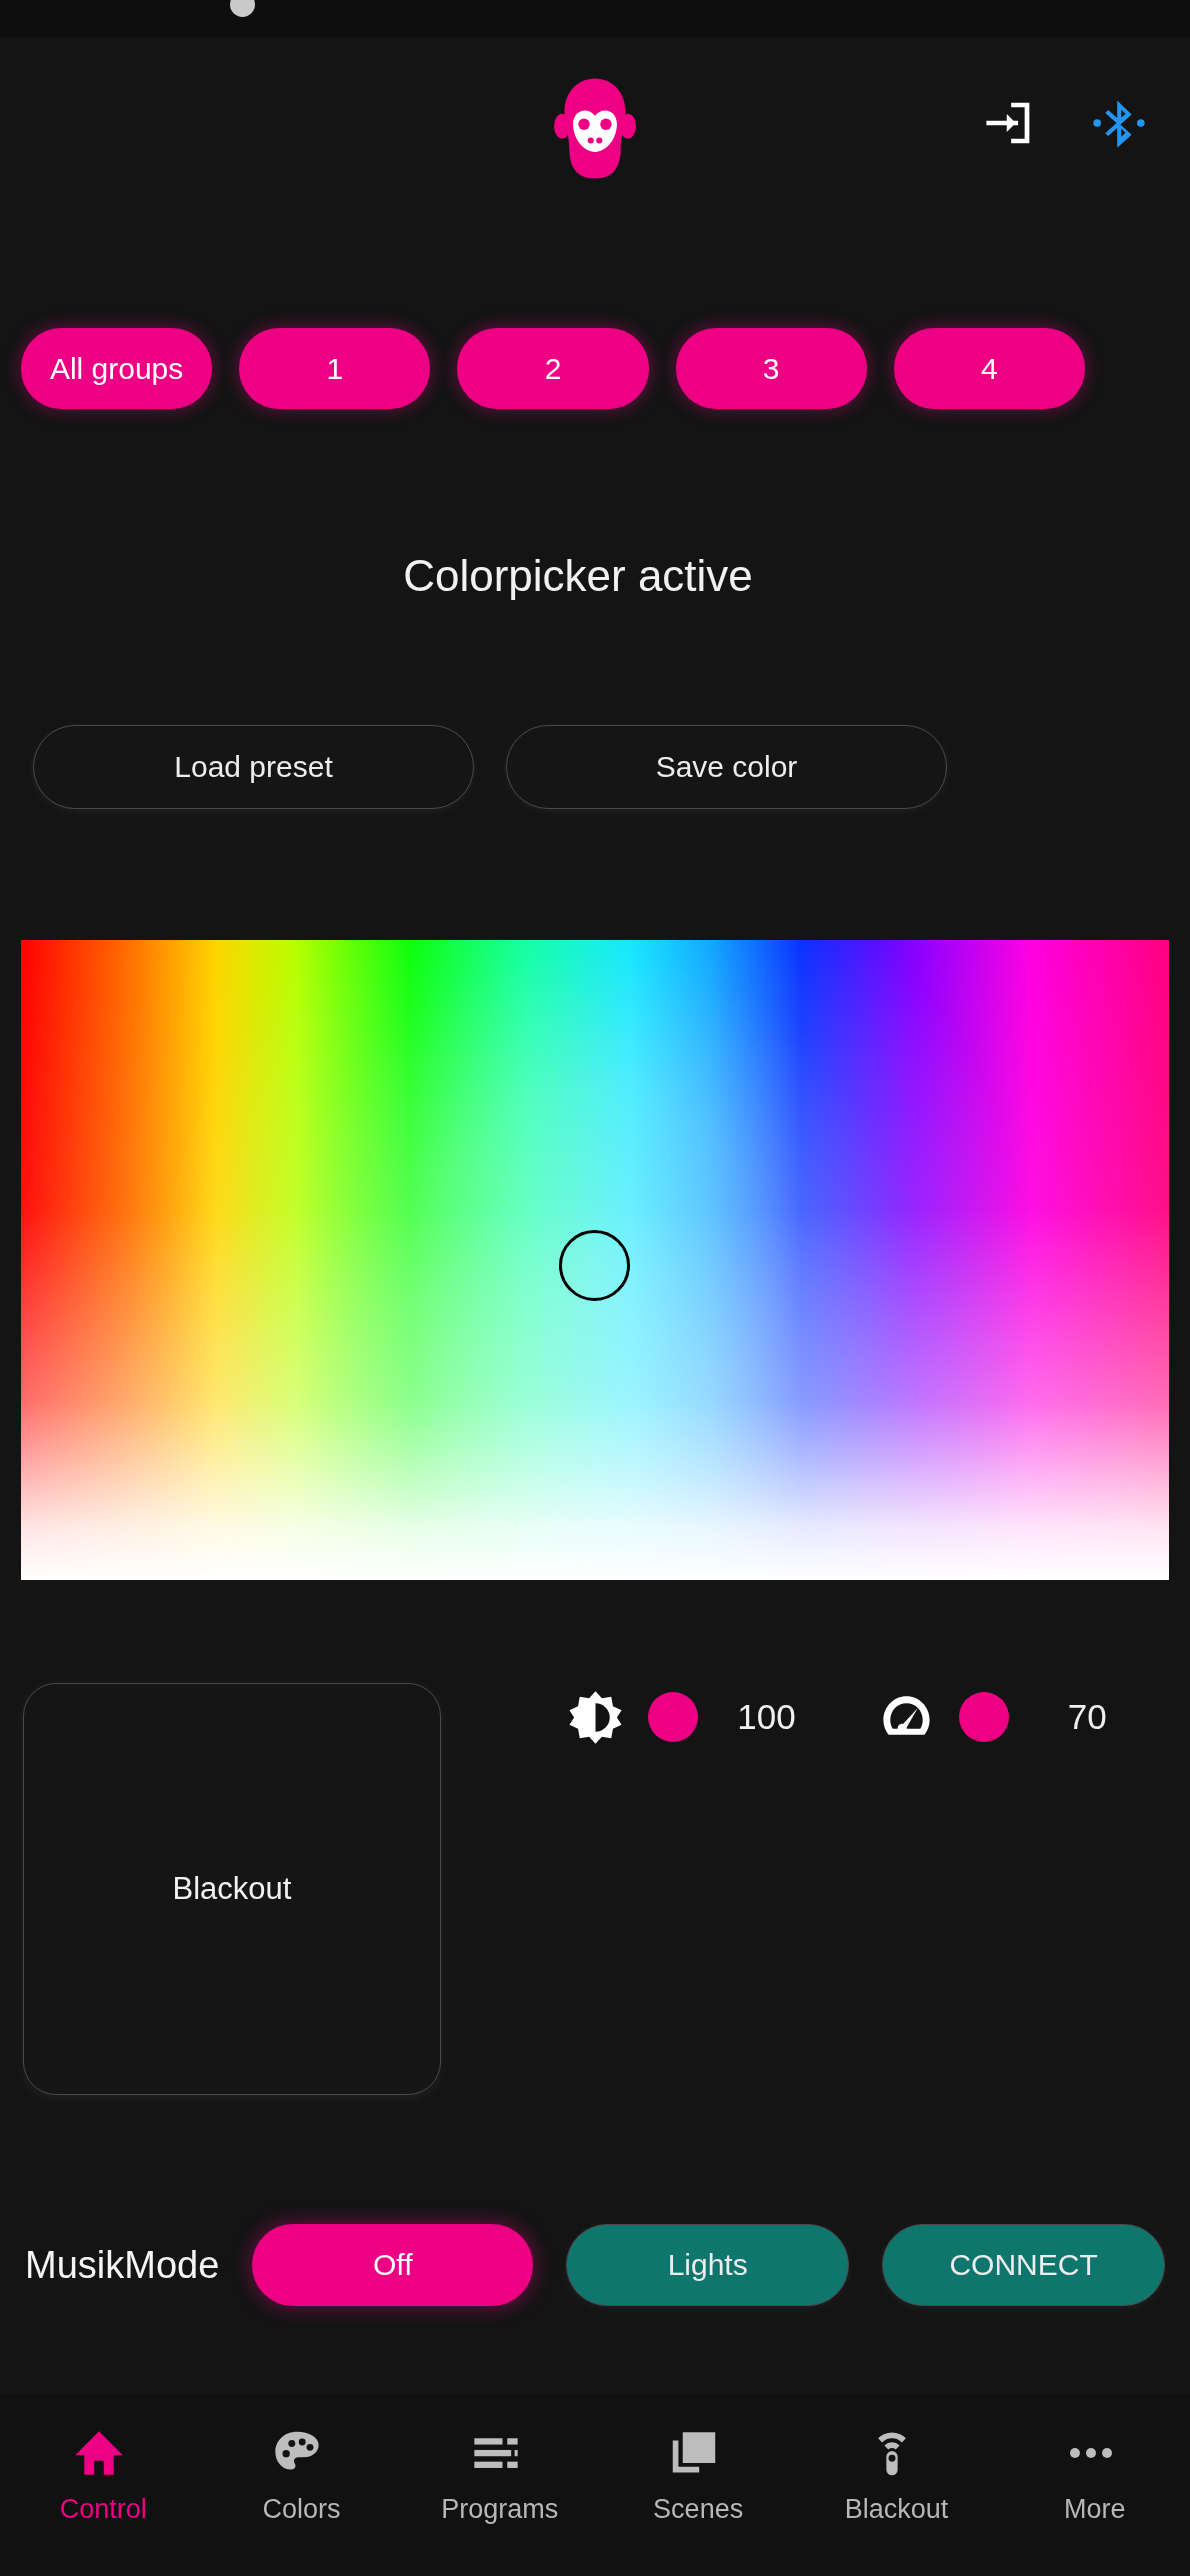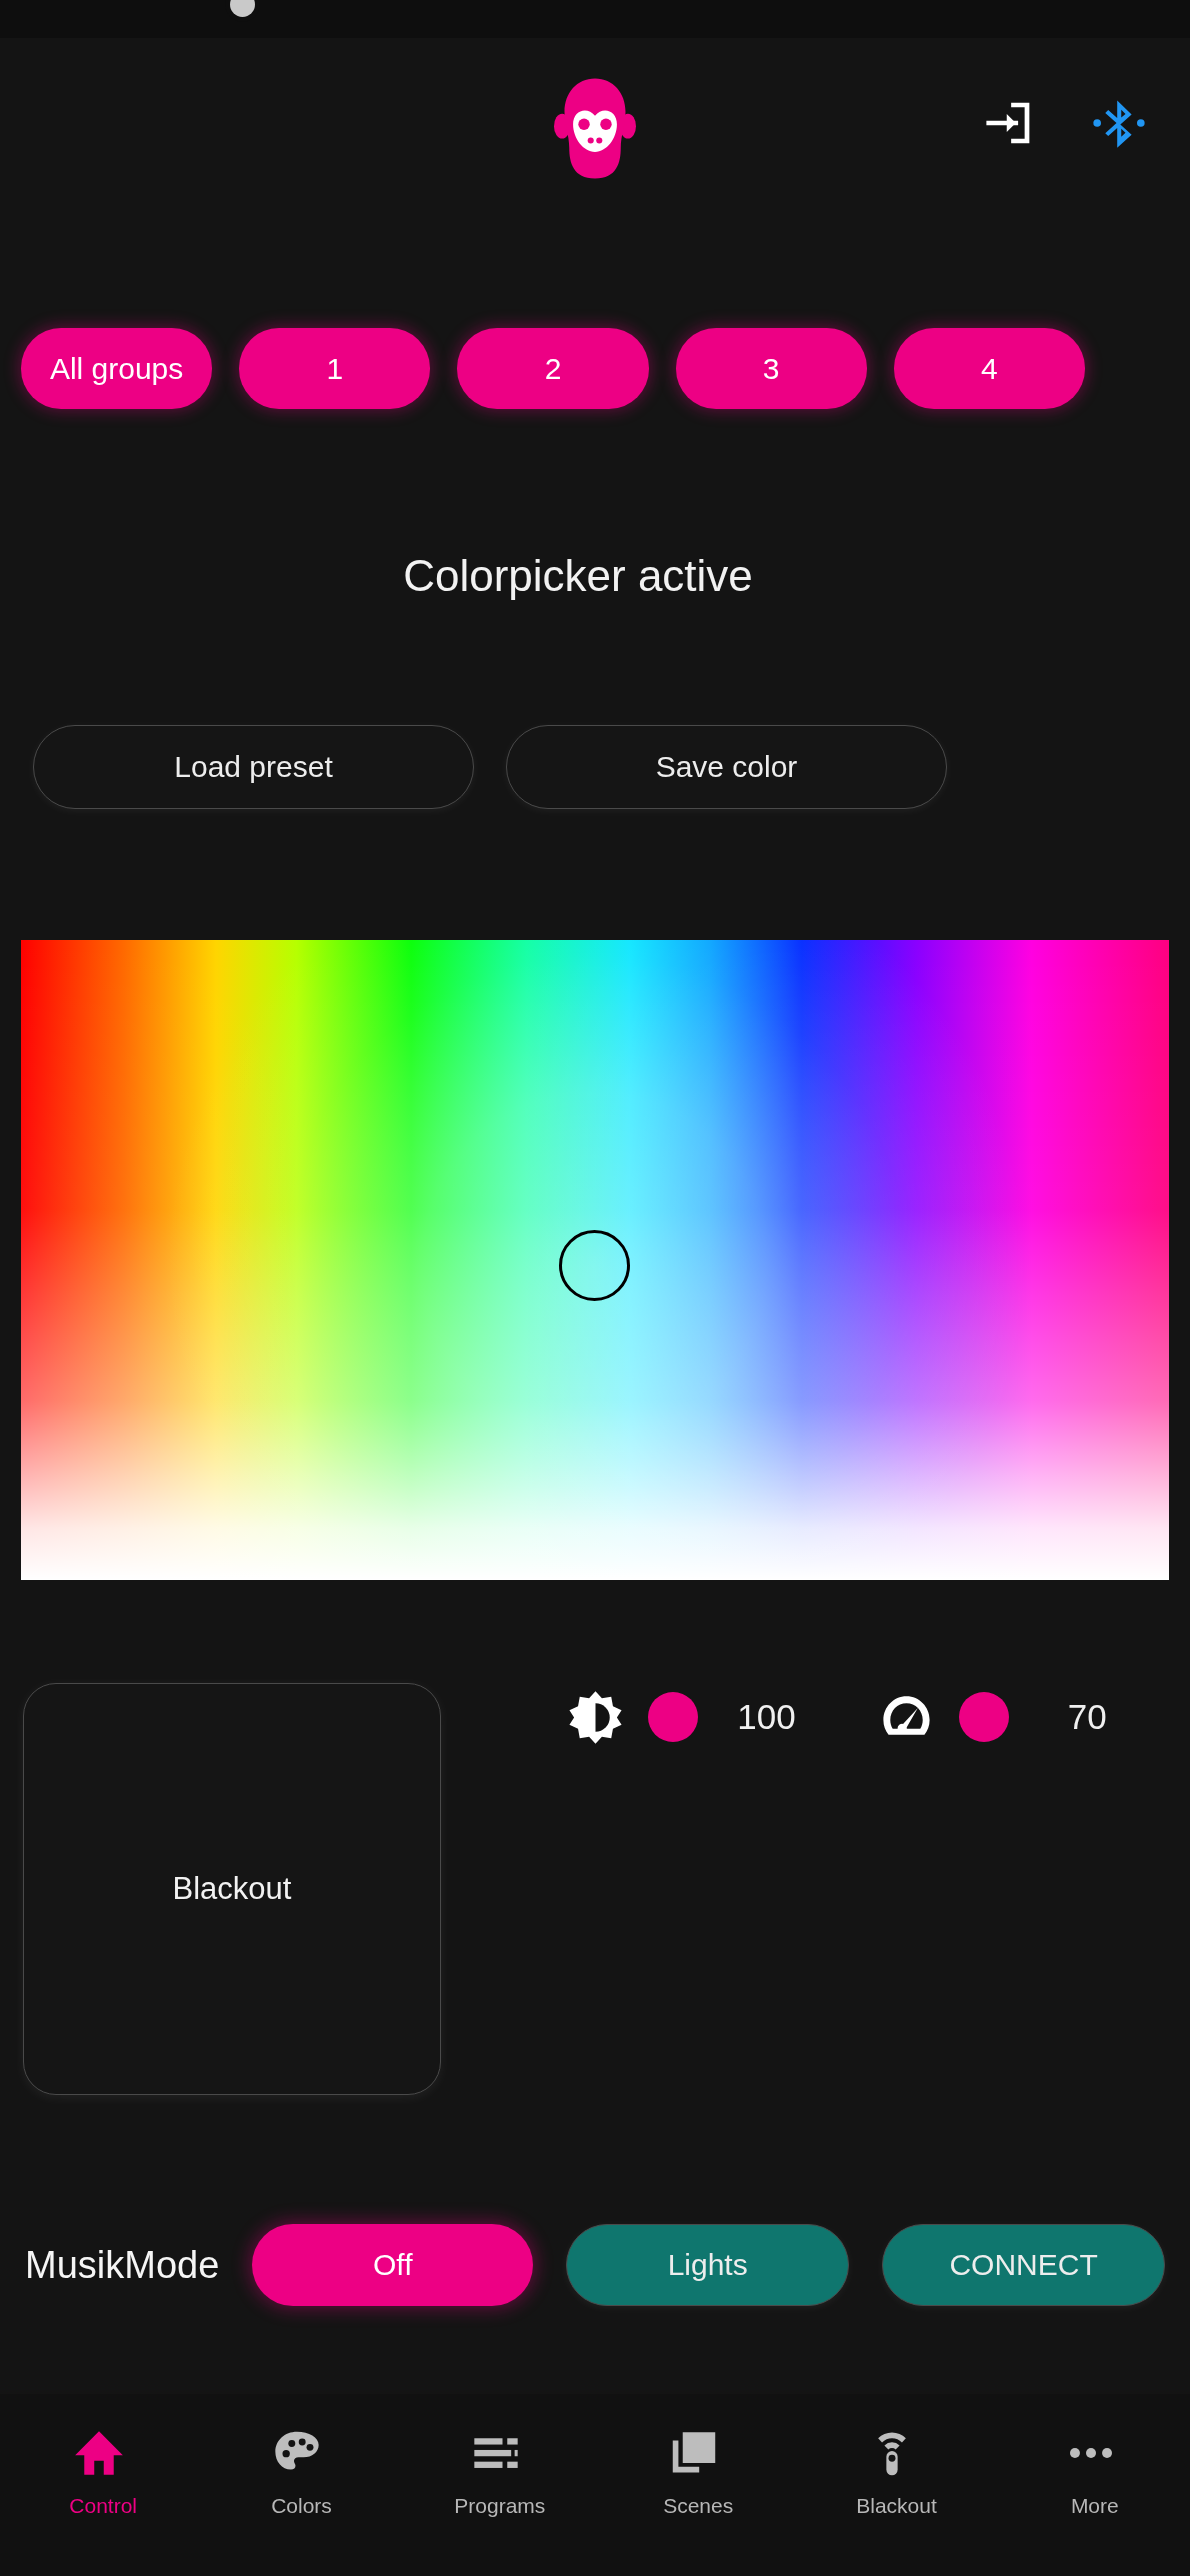--- a/index.html
+++ b/index.html
@@ -213,21 +213,21 @@
     background: #111111;
     display: flex; align-items: flex-start;
     padding-top: 33px;
   }
   .nav-item {
     flex: 1 1 0;
     display: flex; flex-direction: column;
     align-items: center; gap: 15.3px;
   }
   .nav-ico { width: 52px; height: 52px; display: block; }
-  .nav-lbl { font-size: 21px; color: #b7b7b7; margin-left: 8px; }
+  .nav-lbl { font-size: 27px; color: #b7b7b7; margin-left: 8px; }
   .nav-item.active .nav-lbl { color: #ED0084; }
 </style>
 </head>
 <body>
 
 <div id="app">
 
   <div class="statusbar">
     <div class="sb-dot"></div>
   </div>

